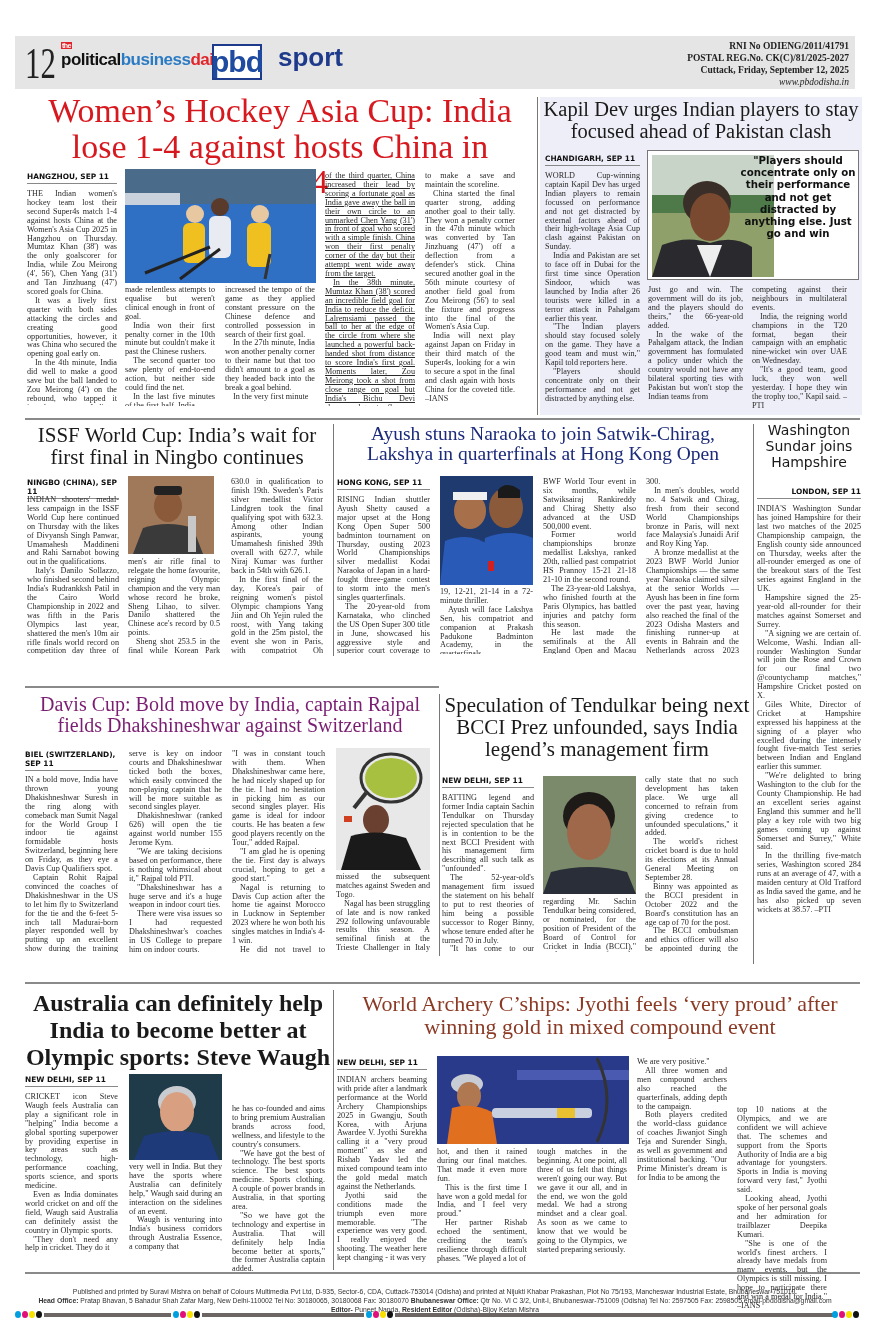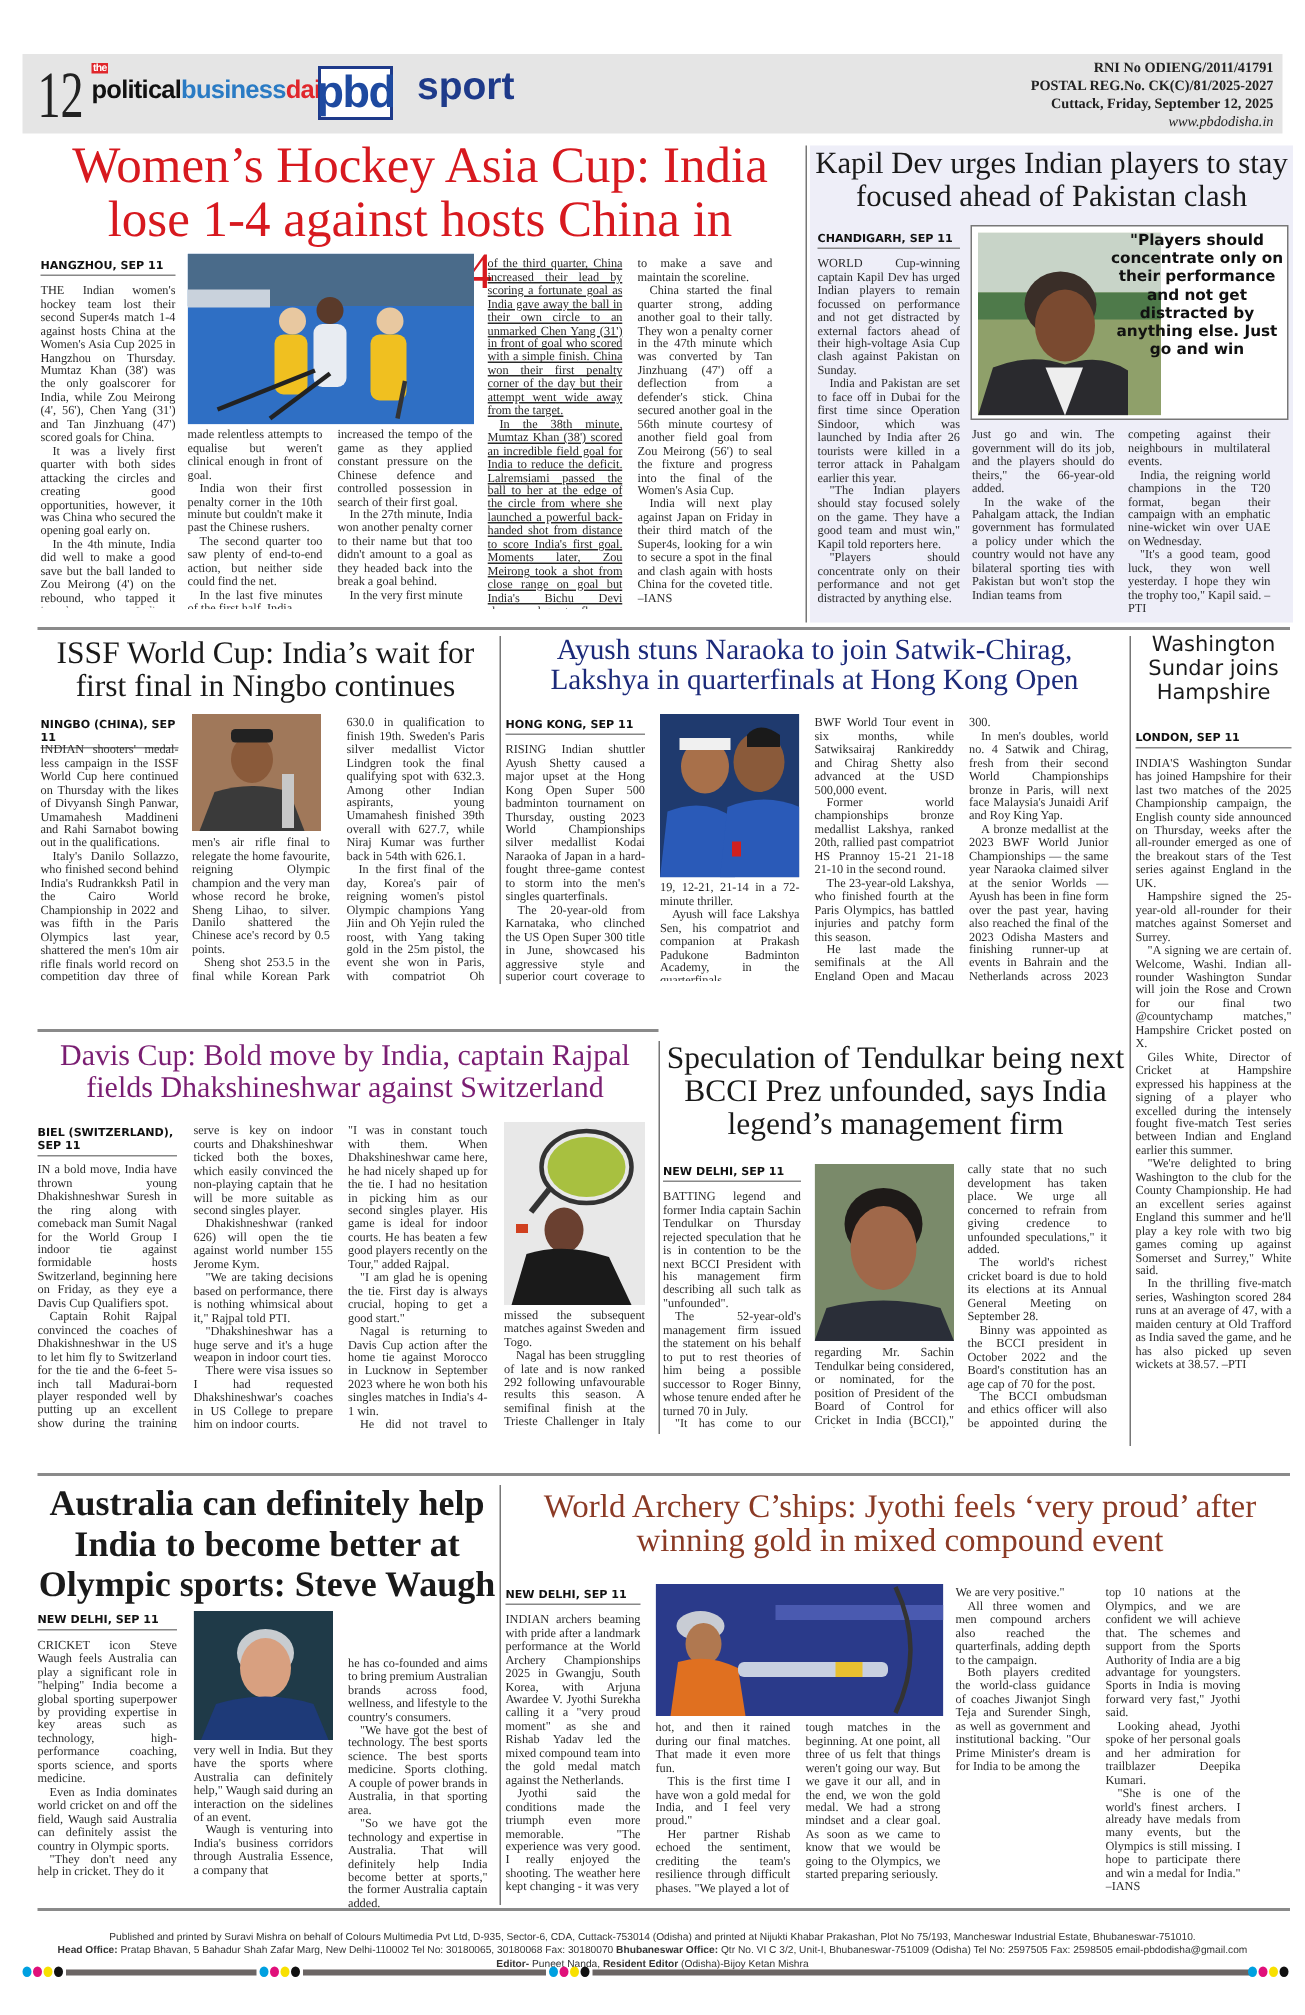--- a/index.html
+++ b/index.html
@@ -192,21 +192,21 @@
     <p>He last made the semifinals at the All England Open and Macau Open Super</p>
 </div>
 <div class="col" style="left:646px; top:478px; width:93px; height:176px;">
   <p>300.</p>
     <p>In men's doubles, world no. 4 Satwik and Chirag, fresh from their second World Championships bronze in Paris, will next face Malaysia's Junaidi Arif and Roy King Yap.</p>
     <p>A bronze medallist at the 2023 BWF World Junior Championships — the same year Naraoka claimed silver at the senior Worlds — Ayush has been in fine form over the past year, having also reached the final of the 2023 Odisha Masters and finishing runner-up at events in Bahrain and the Netherlands across 2023 and 2024. –PTI</p>
 </div>
 <div class="vr" style="left:753px; top:424px; height:540px;"></div>
 
 <div class="headline" style="left:757px; top:422px; width:104px; font-family:'DejaVu Sans', sans-serif; font-size:14px; line-height:16px; color:#1a1a1a;">Washington Sundar joins Hampshire</div>
-<div class="dateline" style="left:757px; top:487px; width:104px;">LONDON, SEP 11</div>
+<div class="dateline" style="left:757px; top:487px; width:104px;text-align:right;">LONDON, SEP 11</div>
 <div class="col" style="left:757px; top:505px; width:104px; height:446px;">
   <p>INDIA'S Washington Sundar has joined Hampshire for their last two matches of the 2025 Championship campaign, the English county side announced on Thursday, weeks after the all-rounder emerged as one of the breakout stars of the Test series against England in the UK.</p>
     <p>Hampshire signed the 25-year-old all-rounder for their matches against Somerset and Surrey.</p>
     <p>"A signing we are certain of. Welcome, Washi. Indian all-rounder Washington Sundar will join the Rose and Crown for our final two @countychamp matches," Hampshire Cricket posted on X.</p>
     <p>Giles White, Director of Cricket at Hampshire expressed his happiness at the signing of a player who excelled during the intensely fought five-match Test series between Indian and England earlier this summer.</p>
     <p>"We're delighted to bring Washington to the club for the County Championship. He had an excellent series against England this summer and he'll play a key role with two big games coming up against Somerset and Surrey," White said.</p>
     <p>In the thrilling five-match series, Washington scored 284 runs at an average of 47, with a maiden century at Old Trafford as India saved the game, and he has also picked up seven wickets at 38.57. –PTI</p>
 </div>
 
 <div class="hr" style="left:25px; top:686px; width:414px;"></div>
@@ -324,21 +324,21 @@
     <p>Her partner Rishab echoed the sentiment, crediting the team's resilience through difficult phases. "We played a lot of</p>
 </div>
 <div class="col" style="left:537px; top:1148px; width:90px; height:120px;">
   <p>tough matches in the beginning. At one point, all three of us felt that things weren't going our way. But we gave it our all, and in the end, we won the gold medal. We had a strong mindset and a clear goal. As soon as we came to know that we would be going to the Olympics, we started preparing seriously.</p>
 </div>
 <div class="col" style="left:637px; top:1058px; width:90px; height:210px;">
   <p>We are very positive."</p>
     <p>All three women and men compound archers also reached the quarterfinals, adding depth to the campaign.</p>
     <p>Both players credited the world-class guidance of coaches Jiwanjot Singh Teja and Surender Singh, as well as government and institutional backing. "Our Prime Minister's dream is for India to be among the</p>
 </div>
-<div class="col" style="left:737px; top:1058px; width:90px; height:210px;">
+<div class="col" style="left:737px; top:1106px; width:90px; height:210px;">
   <p>top 10 nations at the Olympics, and we are confident we will achieve that. The schemes and support from the Sports Authority of India are a big advantage for youngsters. Sports in India is moving forward very fast," Jyothi said.</p>
     <p>Looking ahead, Jyothi spoke of her personal goals and her admiration for trailblazer Deepika Kumari.</p>
     <p>"She is one of the world's finest archers. I already have medals from many events, but the Olympics is still missing. I hope to participate there and win a medal for India." –IANS</p>
 </div>
 
 <div class="hr" style="left:25px; top:1272px; width:835px;"></div>
 
 <div class="footer">
   <div>Published and printed by Suravi Mishra on behalf of Colours Multimedia Pvt Ltd, D-935, Sector-6, CDA, Cuttack-753014 (Odisha) and printed at Nijukti Khabar Prakashan, Plot No 75/193, Mancheswar Industrial Estate, Bhubaneswar-751010.</div>
   <div>

